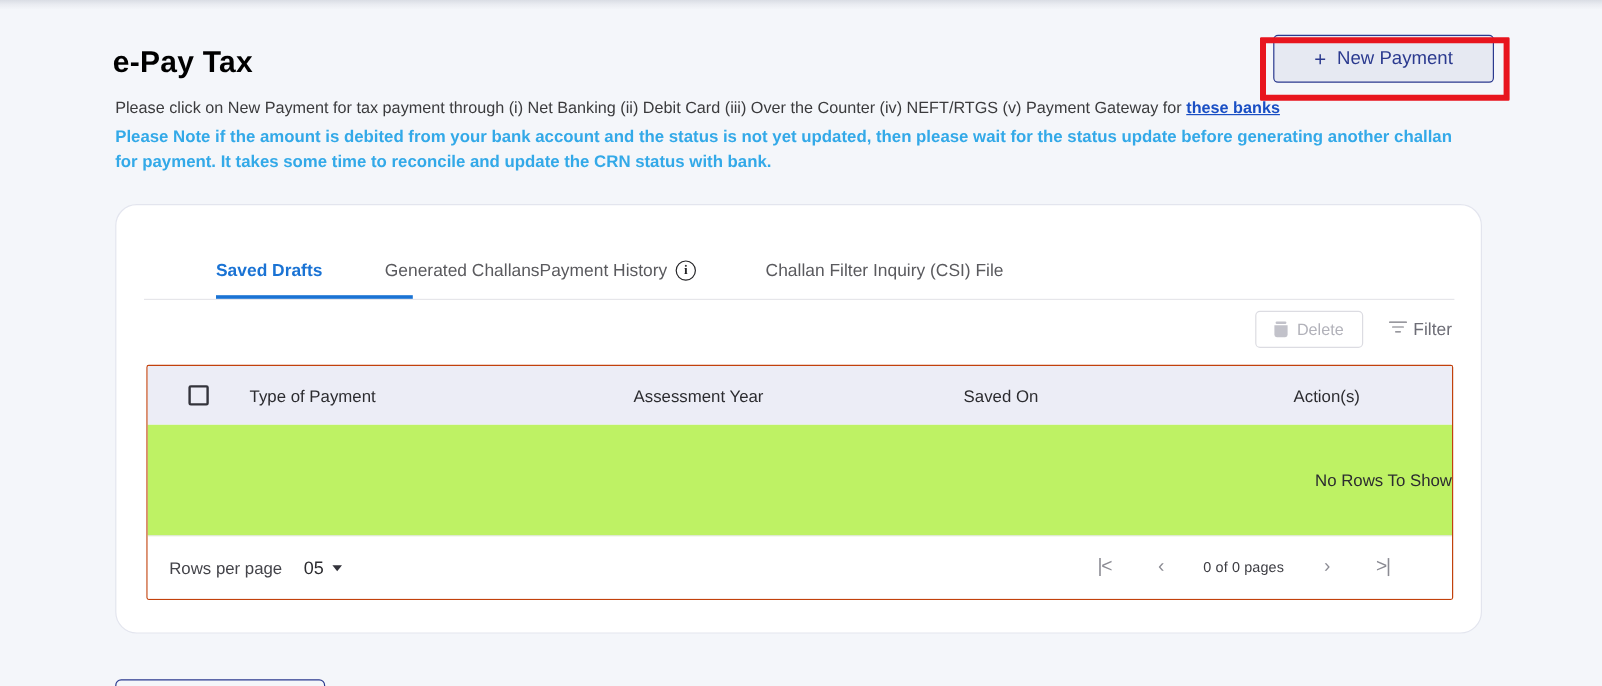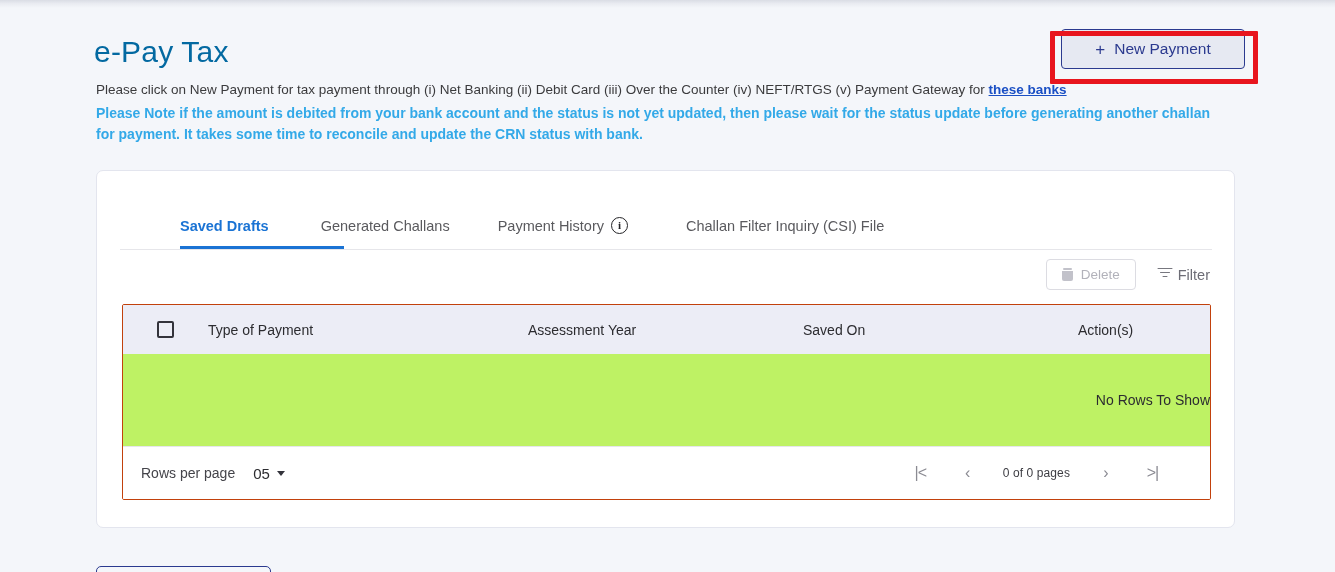--- a/index.html
+++ b/index.html
@@ -21,21 +21,21 @@
   .top-shadow {
     position: absolute; top: 0; left: 0;
     width: 1335px; height: 8px;
     background: linear-gradient(to bottom, #d7dae2 0%, #e8eaf0 45%, #f4f6fa 100%);
     opacity: .9;
   }
 
   
   .page-title {
     position: absolute; left: 94px; top: 33px;
-    font-size: 30px; font-weight: 400; color: #0369a1;
+    font-size: 25px; font-weight: 700; color: #000000;
     letter-spacing: .2px;
     line-height: 38px;
   }
   .desc-line {
     position: absolute; left: 96px; top: 81px;
     font-size: 13.5px; color: #3b3b3d;
     line-height: 18px;
     white-space: nowrap;
   }
   .desc-link {
@@ -75,40 +75,40 @@
     z-index: 2;
   }
   .np-plus { font-size: 17px; font-weight: 400; line-height: 1; }
 
   
   .card {
     position: absolute; left: 96px; top: 170px;
     width: 1139px; height: 358px;
     background: #ffffff;
     border: 1px solid #e3e5ee;
-    border-radius: 7px;
+    border-radius: 18px;
   }
 
   
   .tabs {
     position: absolute; left: 23px; top: 31px;
     width: 1092px; height: 48px;
     border-bottom: 1px solid #e6e6ea;
     display: flex; align-items: flex-start;
   }
   .tab {
     height: 47px;
     display: flex; align-items: center; gap: 7px;
     font-size: 14.5px; color: #5a5a5e;
     cursor: pointer;
     white-space: nowrap;
   }
   .tab.t1 { margin-left: 60px; }
   .tab.t2 { margin-left: 52px; }
-  .tab.t3 { margin-left: 48px; }
+  .tab.t3 { }
   .tab.t4 { margin-left: 58px; }
   .tab.active { color: #1a73d4; font-weight: 700; }
   .tab.active .tab-underline {
     position: absolute; left: 0; top: 44px;
     width: 164px; height: 3px; background: #1a73d4;
   }
   .info-icon {
     width: 17px; height: 17px; border-radius: 50%;
     border: 1.6px solid #242427;
     display: inline-flex; align-items: center; justify-content: center;

